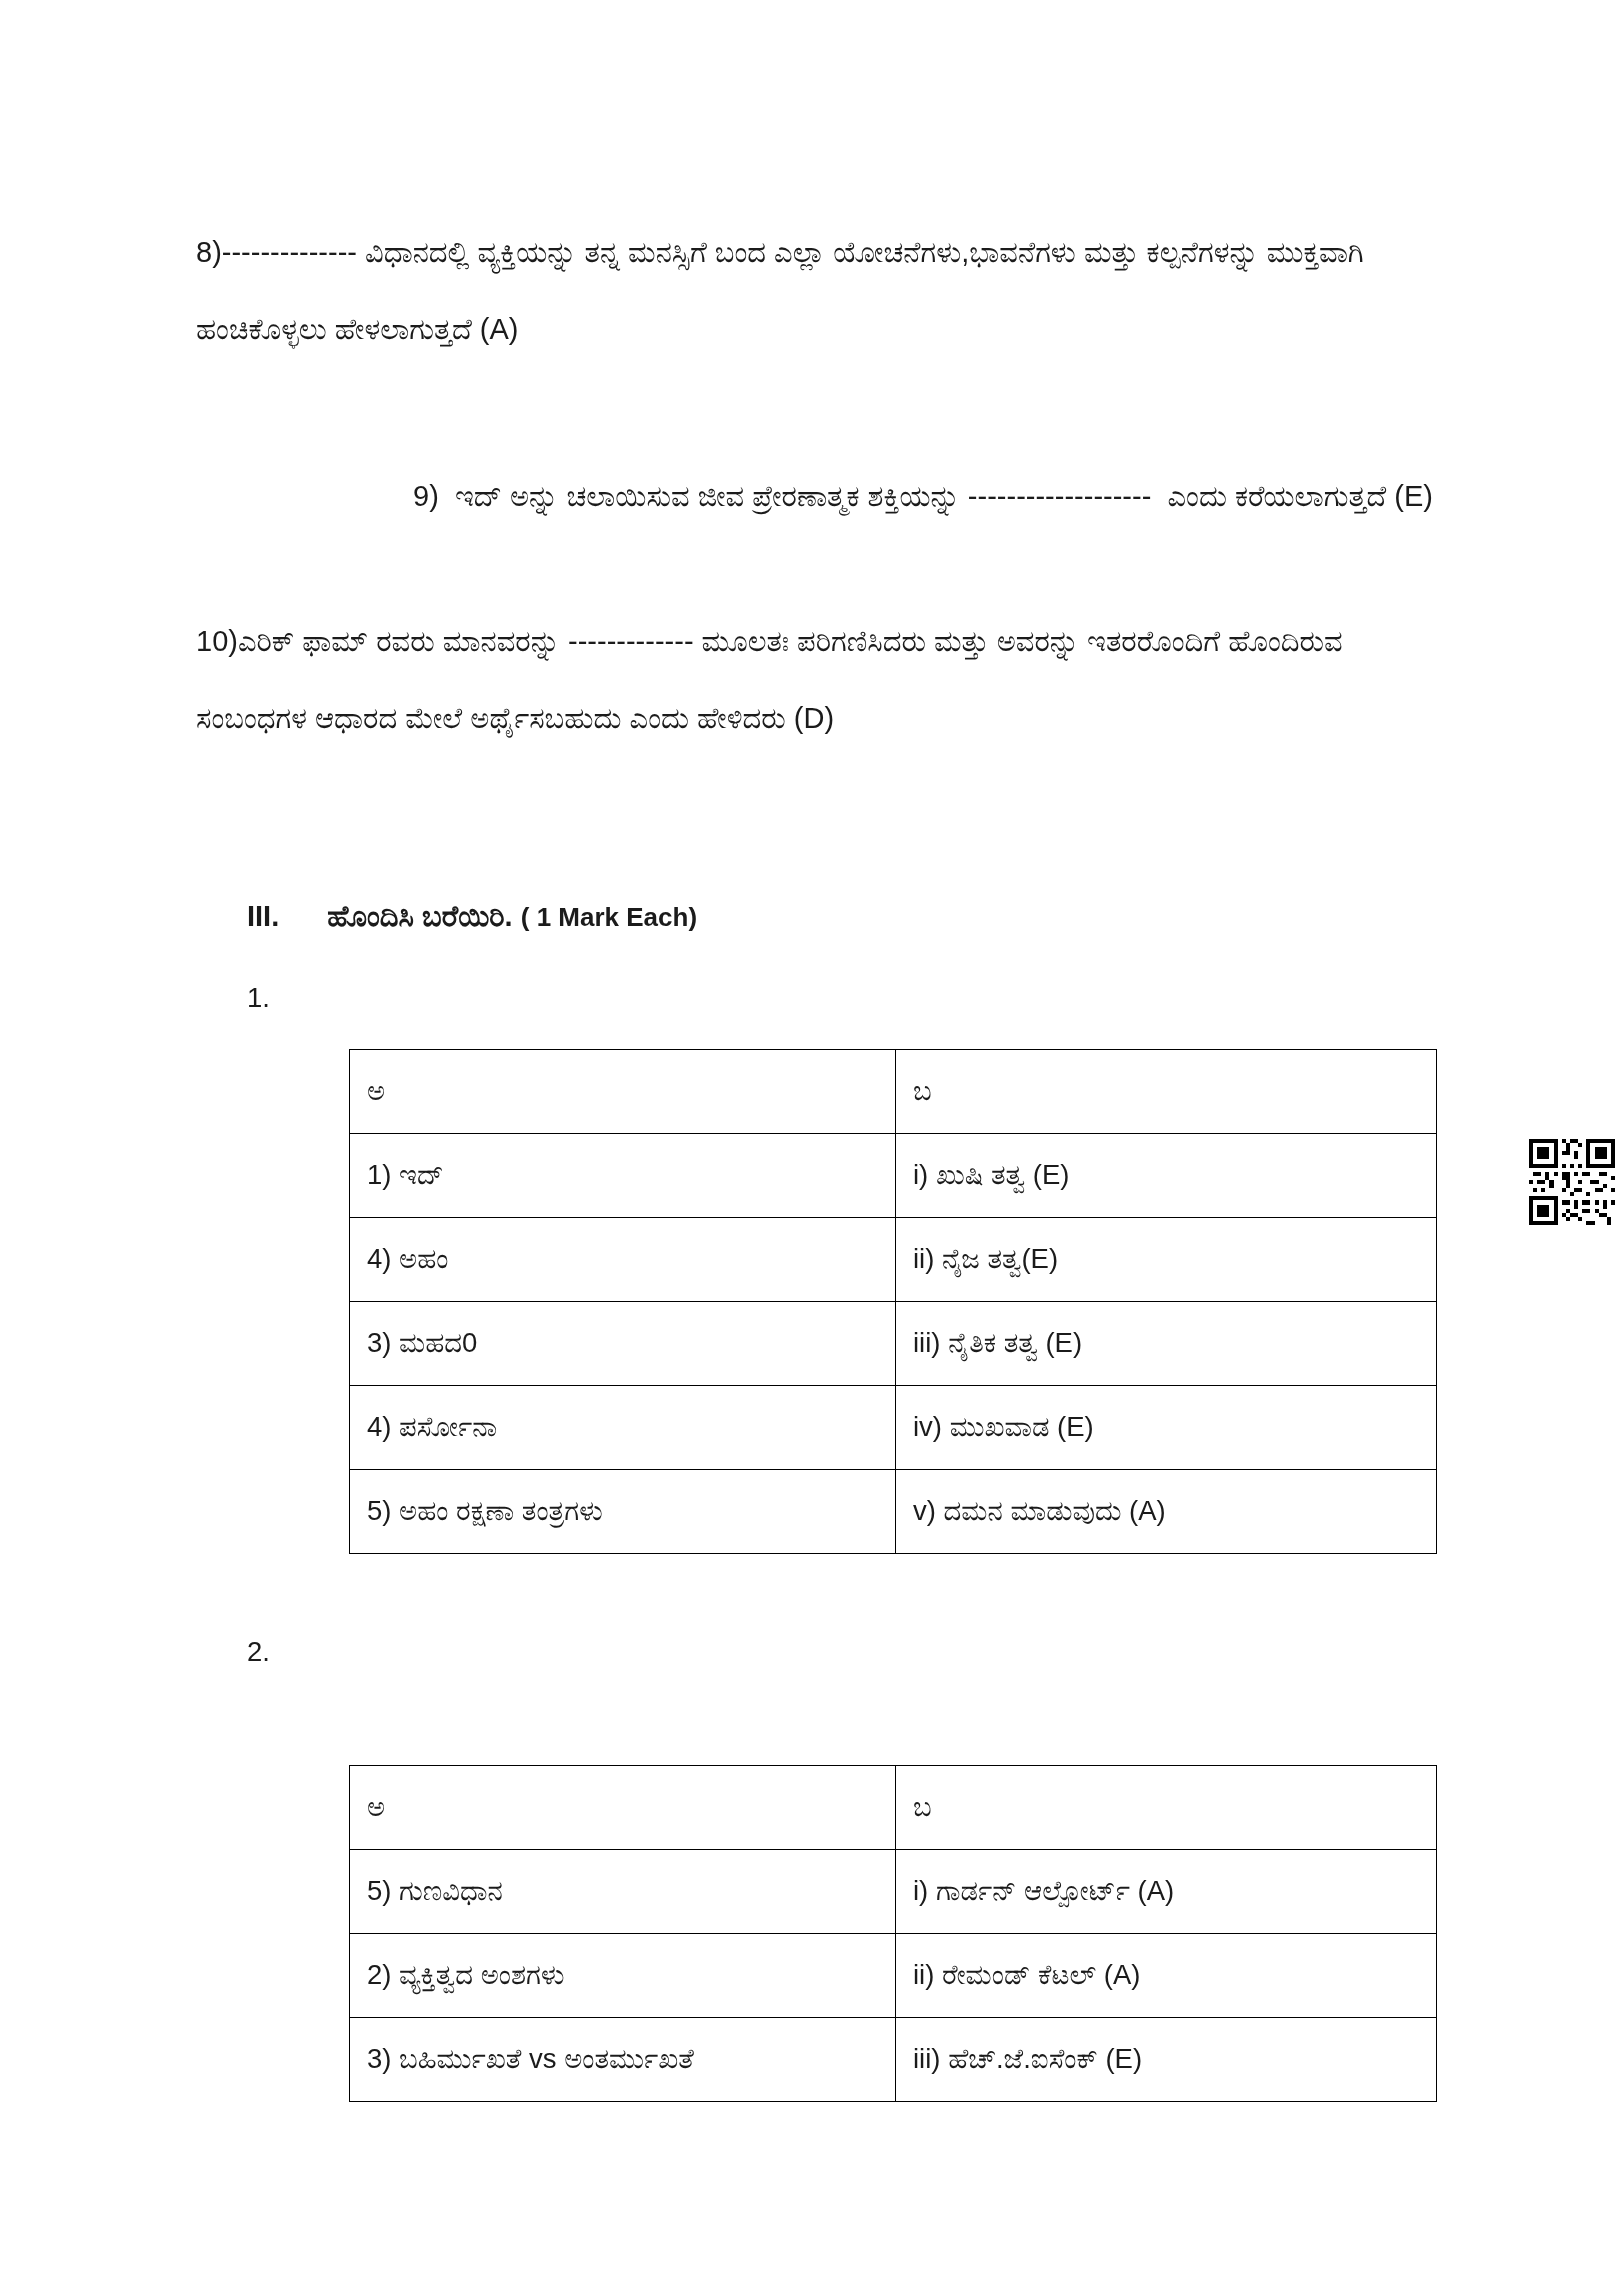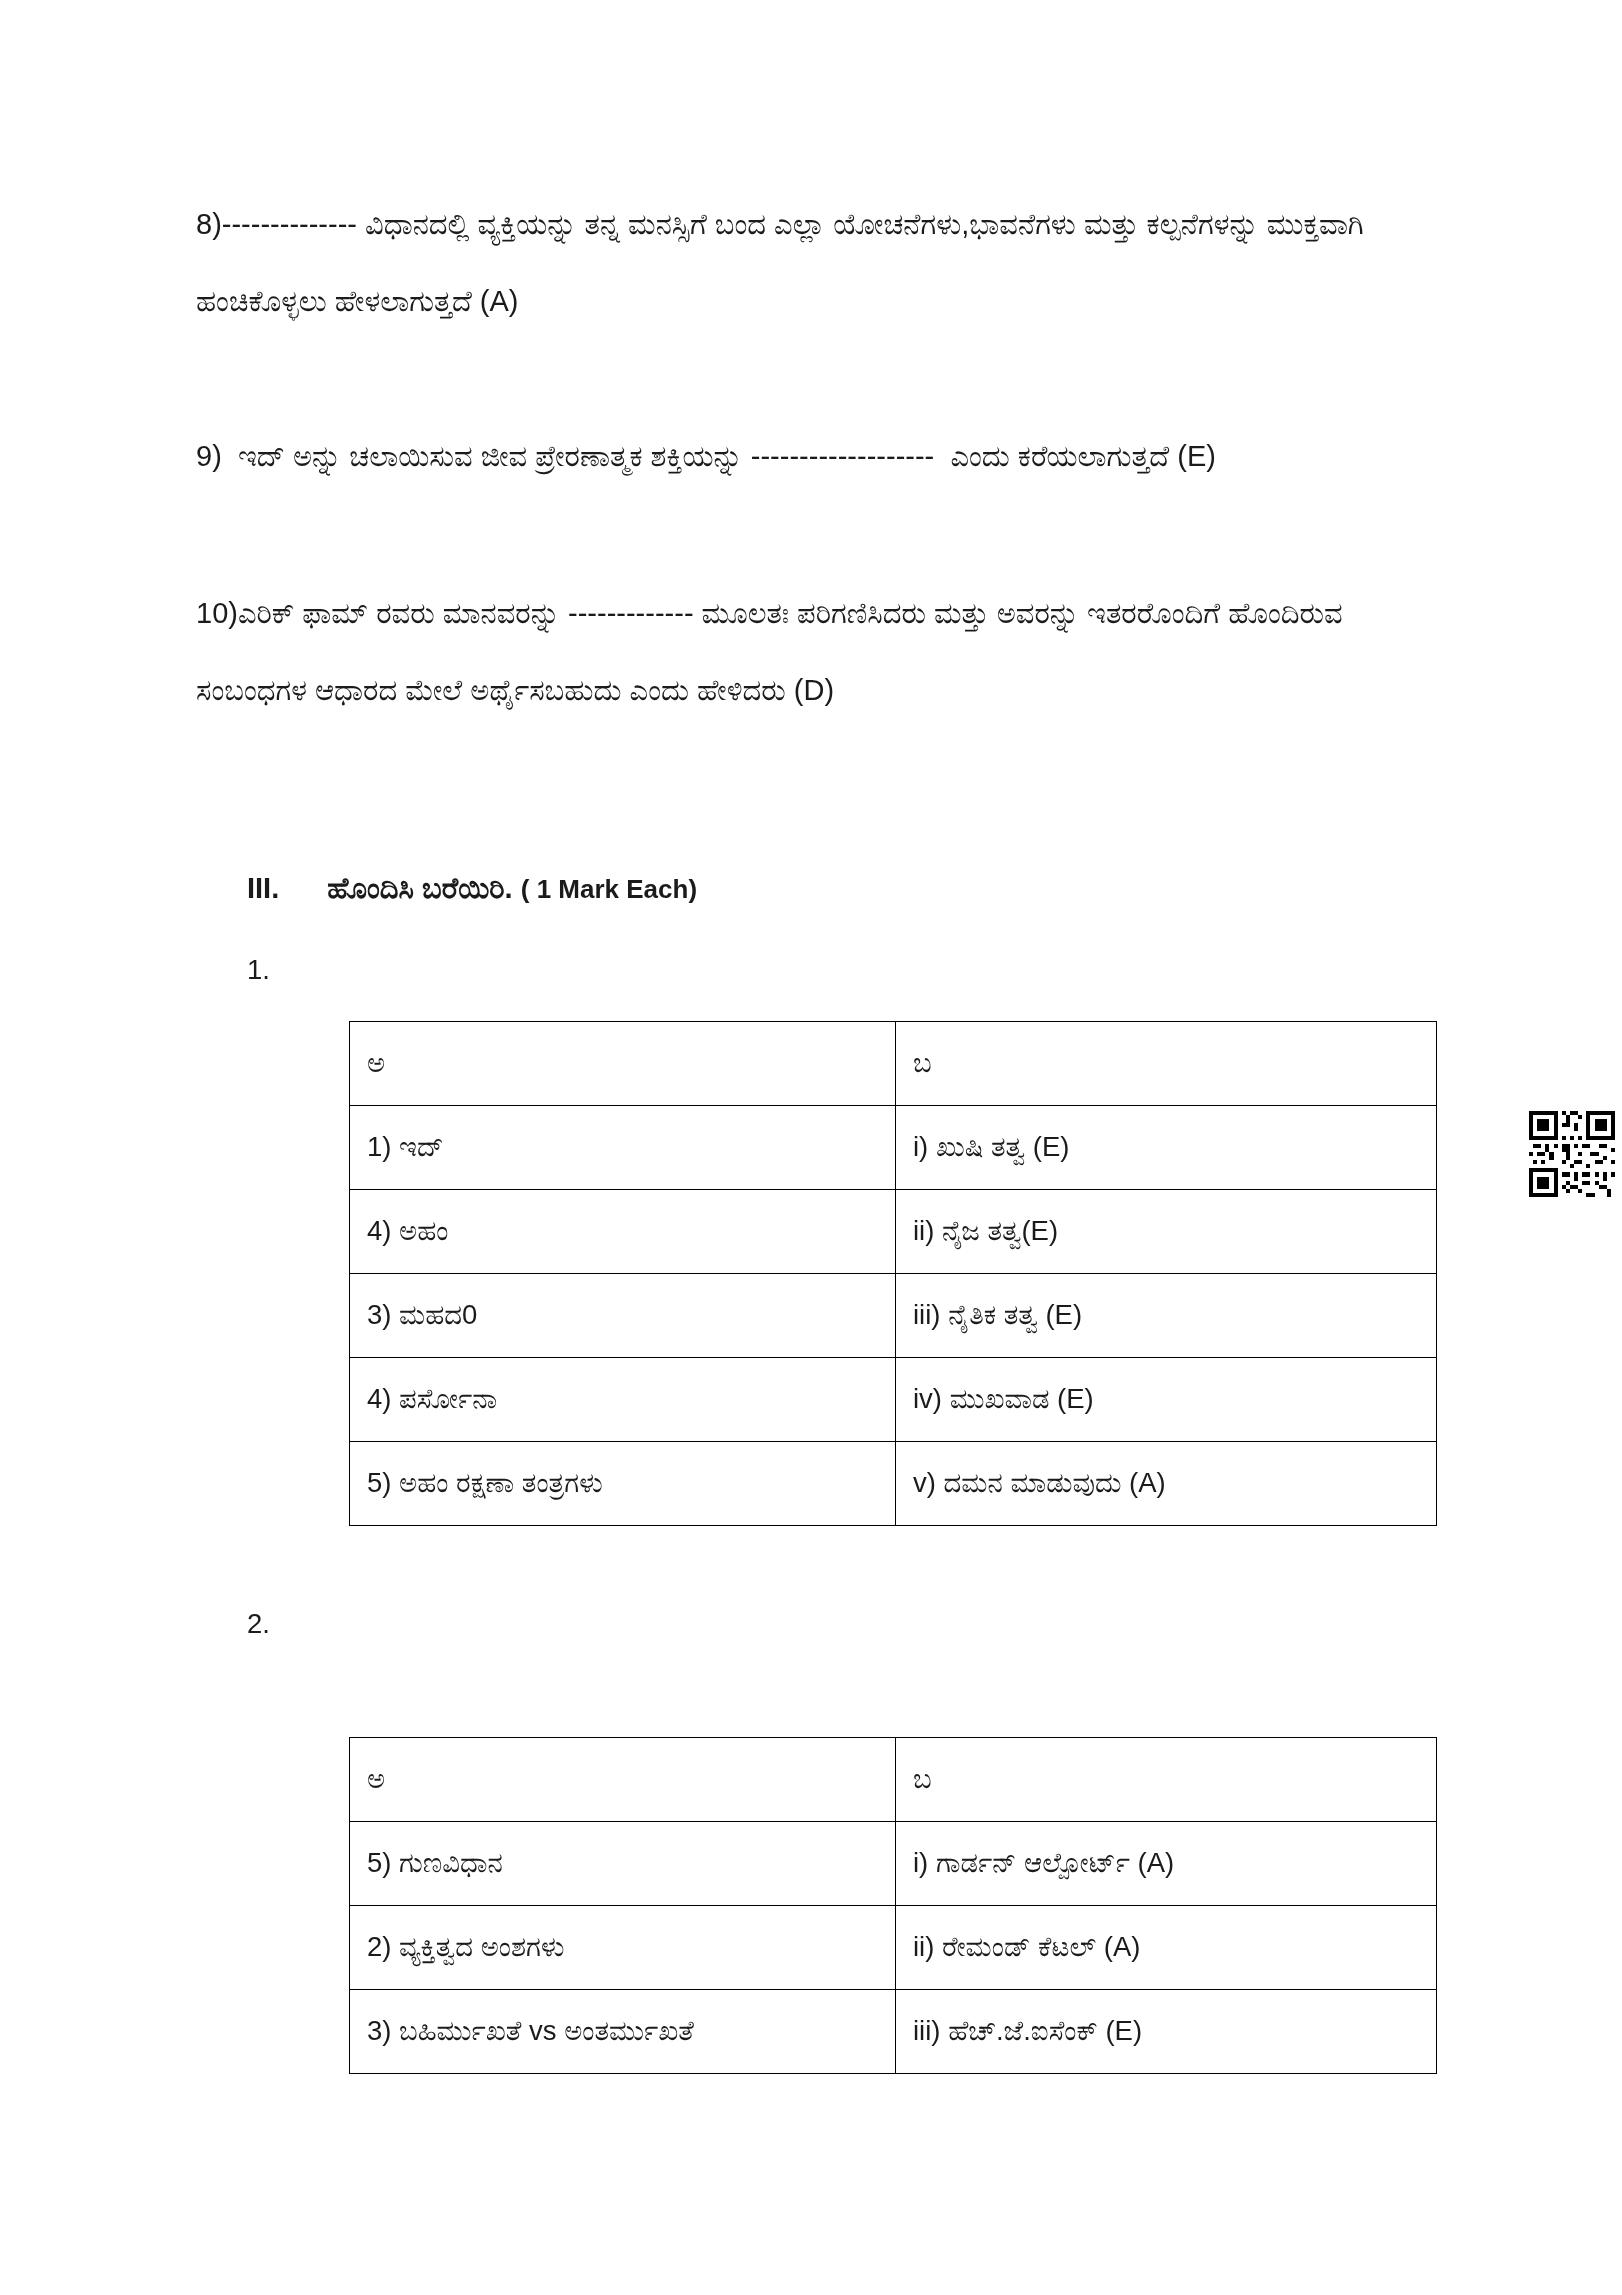--- a/index.html
+++ b/index.html
@@ -6,33 +6,33 @@
   html, body { margin: 0; padding: 0; }
   body {
     width: 1622px;
     height: 2295px;
     background: #ffffff;
     font-family: "Liberation Sans", "DejaVu Sans", sans-serif;
     color: #1b1b1b;
     position: relative;
     overflow: hidden;
   }
-  .page { position: absolute; inset: 0; }
+  .page { position: absolute; inset: 0; margin-top: 28px; }
 
   .q {
     position: absolute;
     left: 196px;
     width: 1237px;
     font-size: 29px;
     line-height: 77px;
     white-space: pre-wrap;
     margin: 0;
   }
   #q8  { top: 186px; }
-  #q9  { top: 418px; }
+  #q9  { top: 430px; text-align: right; }
   #q10 { top: 575px; }
 
   .section-heading {
     position: absolute;
     left: 247px;
     top: 872px;
     font-size: 29px;
     font-weight: bold;
   }
   .sec-num   { display: inline-block; margin-right: 48px; font-size: 29px; }

